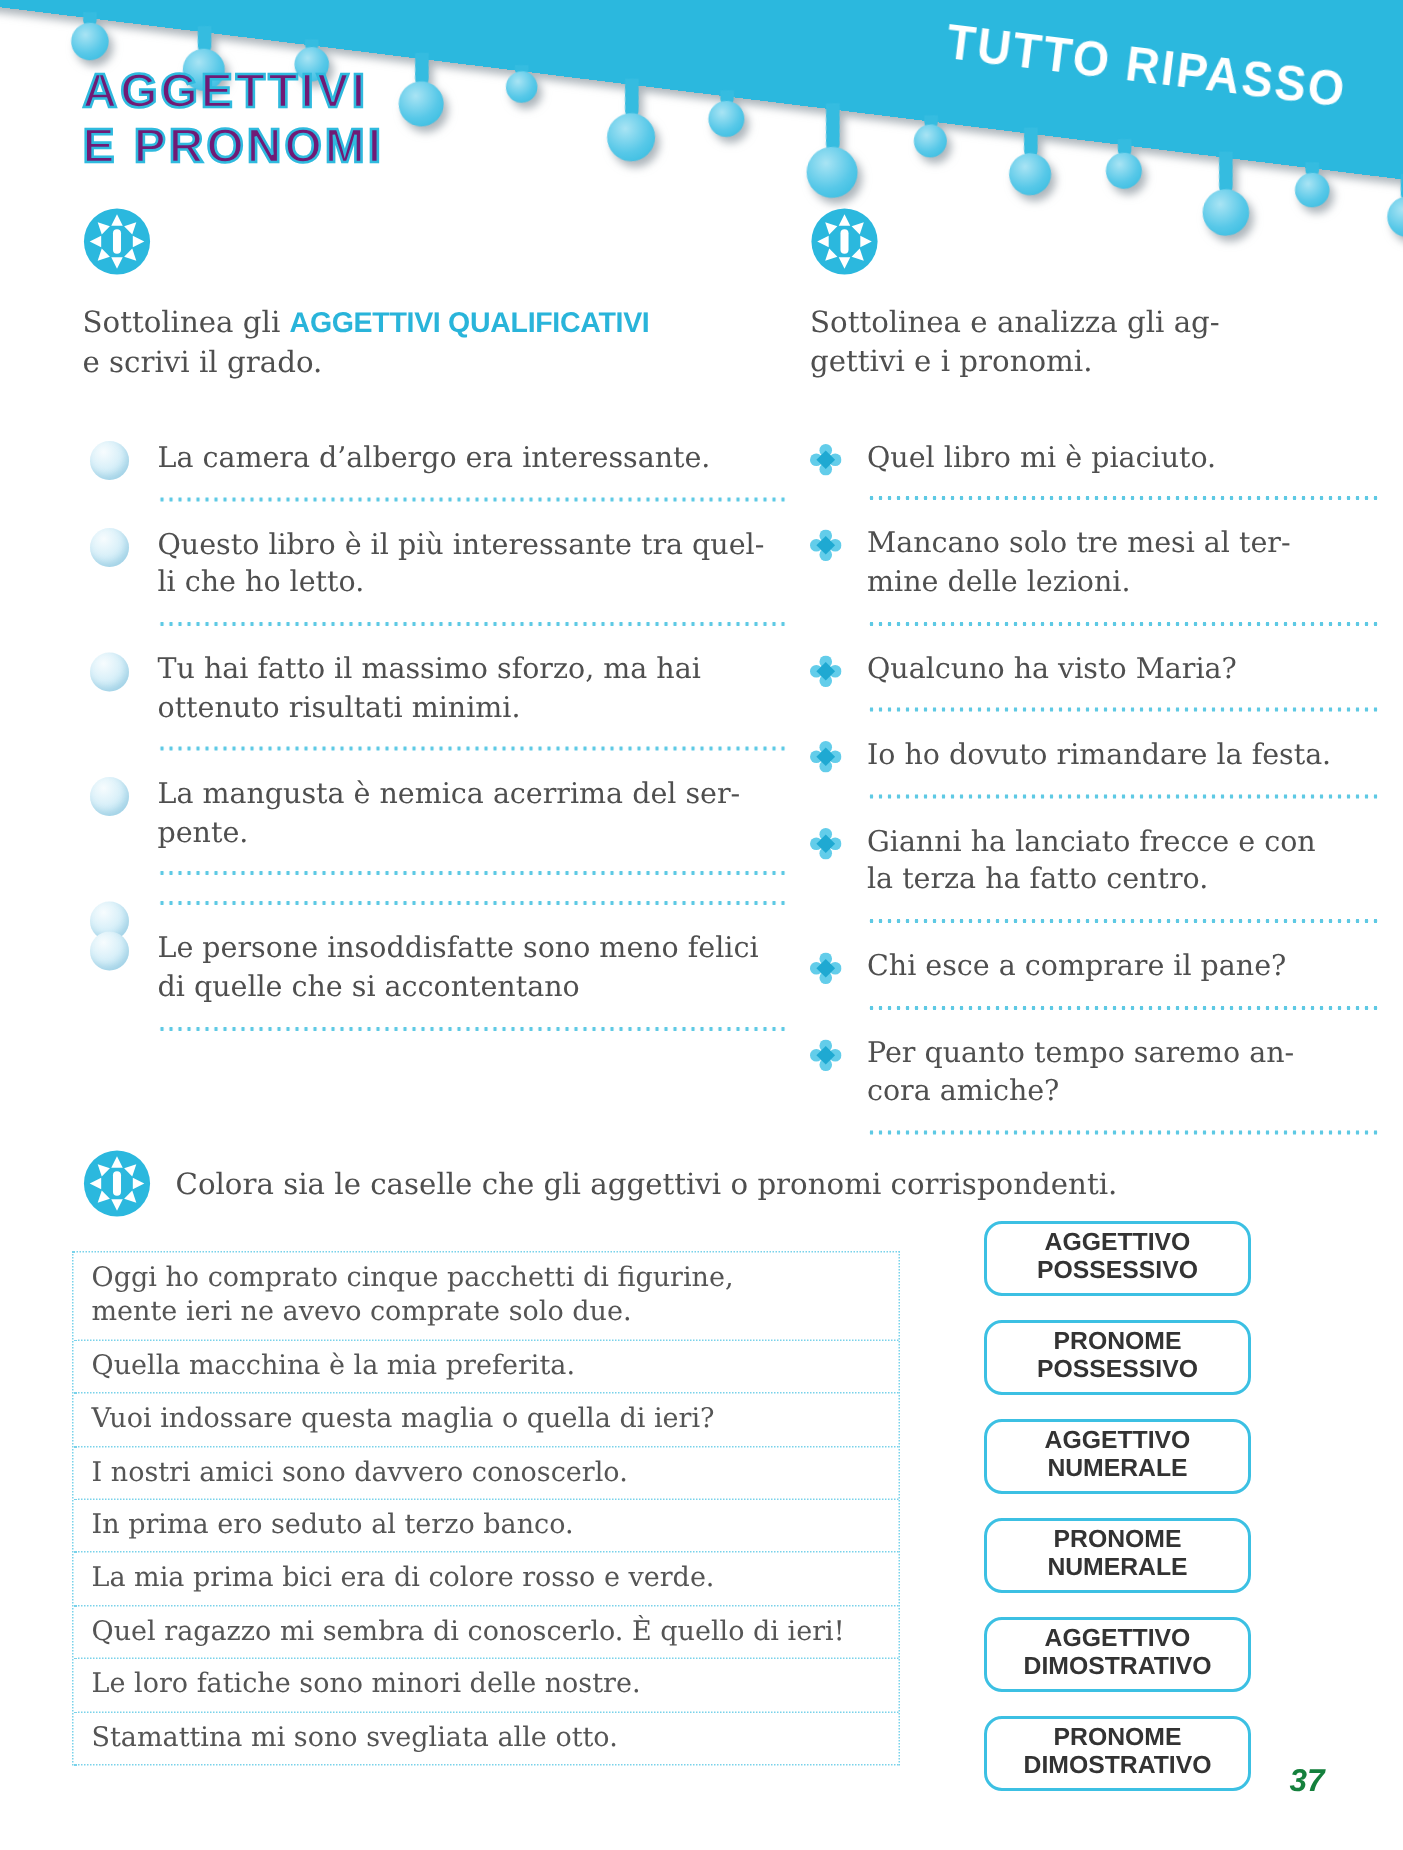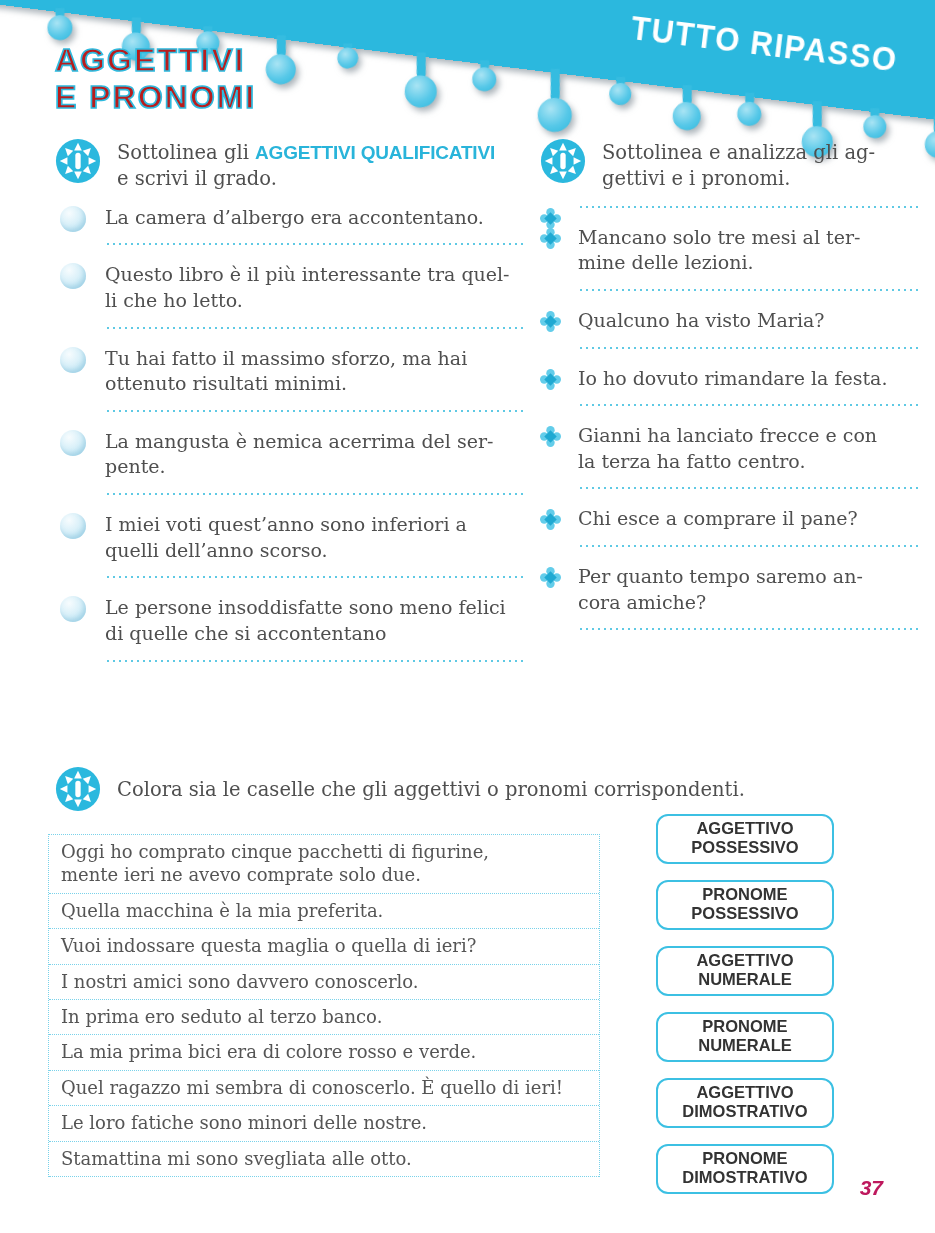--- a/index.html
+++ b/index.html
@@ -20,34 +20,34 @@
           align-items:center; transform:rotate(-7deg); transform-origin:50% 0; }
   .drip .stem { width:9px; background:#35bce0; border-radius:0 0 5px 5px; }
   .drip .blob { border-radius:50%; margin-top:-3px;
           background: radial-gradient(circle at 38% 32%, #a9e4f4 0%, #57c8e8 55%, #2eb9de 100%); }
 
   
   .page-title {
     position:absolute; left:55px; top:42px;
     font-family:"Liberation Sans", sans-serif; font-weight:800; font-size:32px;
     line-height:1.16; letter-spacing:2px; white-space:pre-line;
-    color:#b91c1c; -webkit-text-stroke:1.7px #2fbade;
+    color:#701a75; -webkit-text-stroke:1.7px #2fbade;
   }
 
   
   .ex-header { display:flex; gap:16px; align-items:flex-start; }
   .sun-icon { width:46px; height:46px; flex:0 0 46px; }
   .instruction { font-size:19.5px; line-height:1.35; white-space:pre-line; padding-top:2px; }
   .hl { font-family:"Liberation Sans", sans-serif; font-weight:700; color:#29b4da;
         font-size:19px; letter-spacing:-0.2px; }
 
   
   .col-left  { position:absolute; left:55px;  top:138px; width:470px; }
   .col-right { position:absolute; left:540px; top:138px; width:380px; }
-  .col-left .ex-header, .col-right .ex-header { margin-bottom:12px; }
+  .col-left .ex-header, .col-right .ex-header { margin-bottom:38px;flex-direction:column; }
   .q-item { position:relative; padding-left:50px; }
   .col-right .q-item { padding-left:38px; }
   .q-text { font-size:19px; line-height:1.35; white-space:pre-line; }
   .dotline { height:4px; margin:12px 0 16px 0;
     background-image: radial-gradient(circle, #5ec9e4 1.2px, transparent 1.4px);
     background-size:6px 4px; background-repeat:repeat-x; background-position:0 50%; }
   .bullet-sphere { position:absolute; left:5px; top:1px; width:26px; height:26px; border-radius:50%;
     background: radial-gradient(circle at 35% 28%, #f7fcfe 0%, #d9f0f9 45%, #a9dcef 100%);
     box-shadow: inset -2px -3px 4px rgba(120,180,210,.35); }
   .bullet-clover { position:absolute; left:0; top:3px; width:21px; height:21px; }
@@ -62,21 +62,21 @@
   .sentence-row { border-bottom:1.5px dotted #79d2ea; padding:5px 10px 6px 12px;
     font-size:18px; line-height:1.3; white-space:pre-line; color:#555; }
   .cats { width:178px; margin-top:2px; display:flex; flex-direction:column; gap:16px; }
   .cat-box { box-sizing:border-box; border:2px solid #3cc0e3; border-radius:12px;
     padding:3px 2px 4px; text-align:center; background:#fff;
     font-family:"Liberation Sans", sans-serif; font-weight:700; font-size:16.5px;
     line-height:1.18; color:#333; white-space:pre-line; }
 
   .page-num { position:absolute; right:52px; top:1176px;
     font-family:"Liberation Sans", sans-serif; font-style:italic; font-weight:800;
-    font-size:21px; color:#be185d; }
+    font-size:21px; color:#15803d; }
 </style>
 </head>
 <body>
 
 <div class="page">
 
   <div class="band-wrap">
     <div class="band">
       <div class="banner-text">TUTTO RIPASSO</div>
       <div class="drip" style="left:128px">
@@ -157,21 +157,21 @@
           <polygon points="24,5 20,13 28,13" transform="rotate(315 24 24)"></polygon>
           <rect x="21.2" y="15.5" width="5.6" height="17" rx="2.8"></rect>
         </g>
       </svg>
       <div class="instruction"><span>Sottolinea gli </span><span class="hl">AGGETTIVI QUALIFICATIVI</span><span>
 e scrivi il grado.</span></div>
     </div>
 
     <div class="q-item">
       <span class="bullet-sphere"></span>
-      <div class="q-text">La camera d’albergo era accontentano.</div>
+      <div class="q-text">La camera d’albergo era interessante.</div>
       <div class="dotline"></div>
     </div>
     <div class="q-item">
       <span class="bullet-sphere"></span>
       <div class="q-text">Questo libro è il più interessante tra quel-
 li che ho letto.</div>
       <div class="dotline"></div>
     </div>
     <div class="q-item">
       <span class="bullet-sphere"></span>
@@ -180,22 +180,20 @@
       <div class="dotline"></div>
     </div>
     <div class="q-item">
       <span class="bullet-sphere"></span>
       <div class="q-text">La mangusta è nemica acerrima del ser-
 pente.</div>
       <div class="dotline"></div>
     </div>
     <div class="q-item">
       <span class="bullet-sphere"></span>
-      <div class="q-text">I miei voti quest’anno sono inferiori a
-quelli dell’anno scorso.</div>
       <div class="dotline"></div>
     </div>
     <div class="q-item">
       <span class="bullet-sphere"></span>
       <div class="q-text">Le persone insoddisfatte sono meno felici
 di quelle che si accontentano</div>
       <div class="dotline"></div>
     </div>
   </div>
 
@@ -220,20 +218,21 @@
     </div>
 
     <div class="q-item">
       <svg class="bullet-clover" viewBox="0 0 20 20">
           <circle cx="10" cy="4" r="4" fill="#63cdea"></circle>
           <circle cx="10" cy="16" r="4" fill="#63cdea"></circle>
           <circle cx="4" cy="10" r="4" fill="#63cdea"></circle>
           <circle cx="16" cy="10" r="4" fill="#63cdea"></circle>
           <rect x="5.8" y="5.8" width="8.4" height="8.4" fill="#1fa9d2" transform="rotate(45 10 10)"></rect>
         </svg>
+      <div class="q-text">Quel libro mi è piaciuto.</div>
       <div class="dotline"></div>
     </div>
     <div class="q-item">
       <svg class="bullet-clover" viewBox="0 0 20 20">
           <circle cx="10" cy="4" r="4" fill="#63cdea"></circle>
           <circle cx="10" cy="16" r="4" fill="#63cdea"></circle>
           <circle cx="4" cy="10" r="4" fill="#63cdea"></circle>
           <circle cx="16" cy="10" r="4" fill="#63cdea"></circle>
           <rect x="5.8" y="5.8" width="8.4" height="8.4" fill="#1fa9d2" transform="rotate(45 10 10)"></rect>
         </svg>

